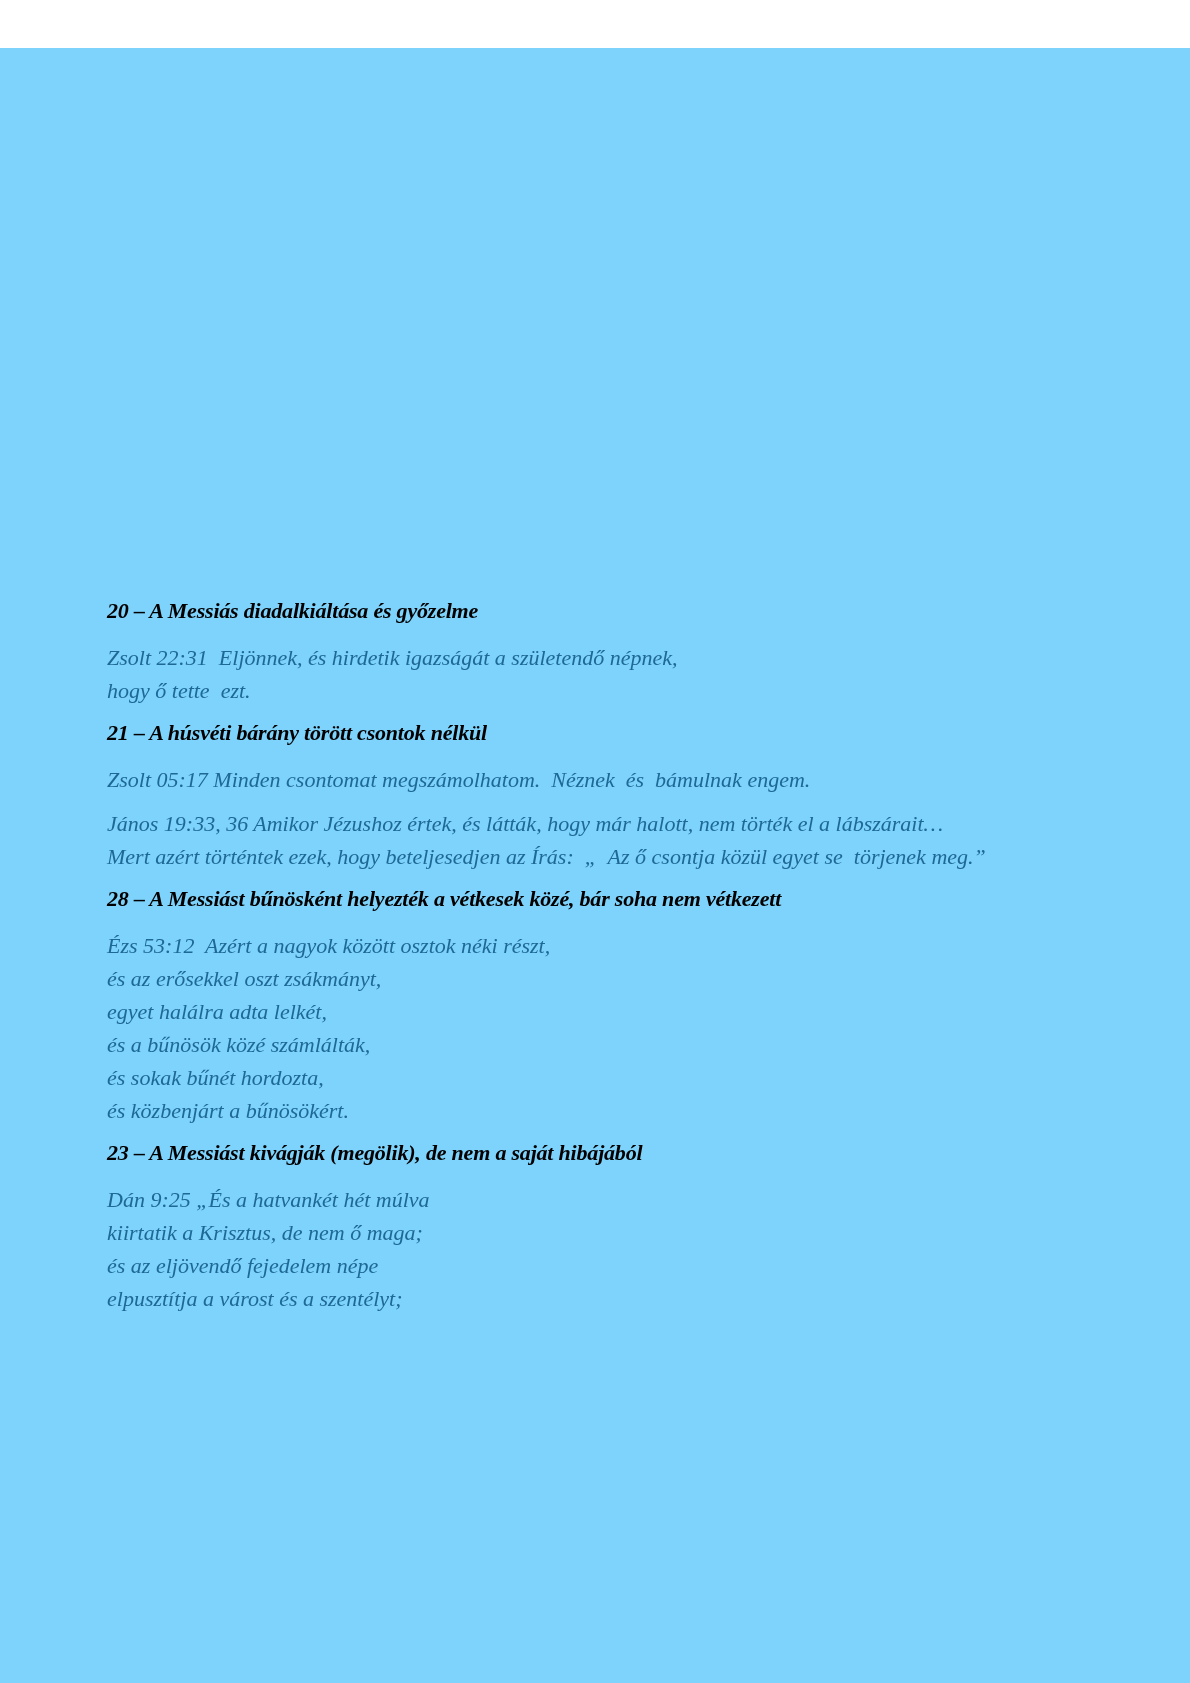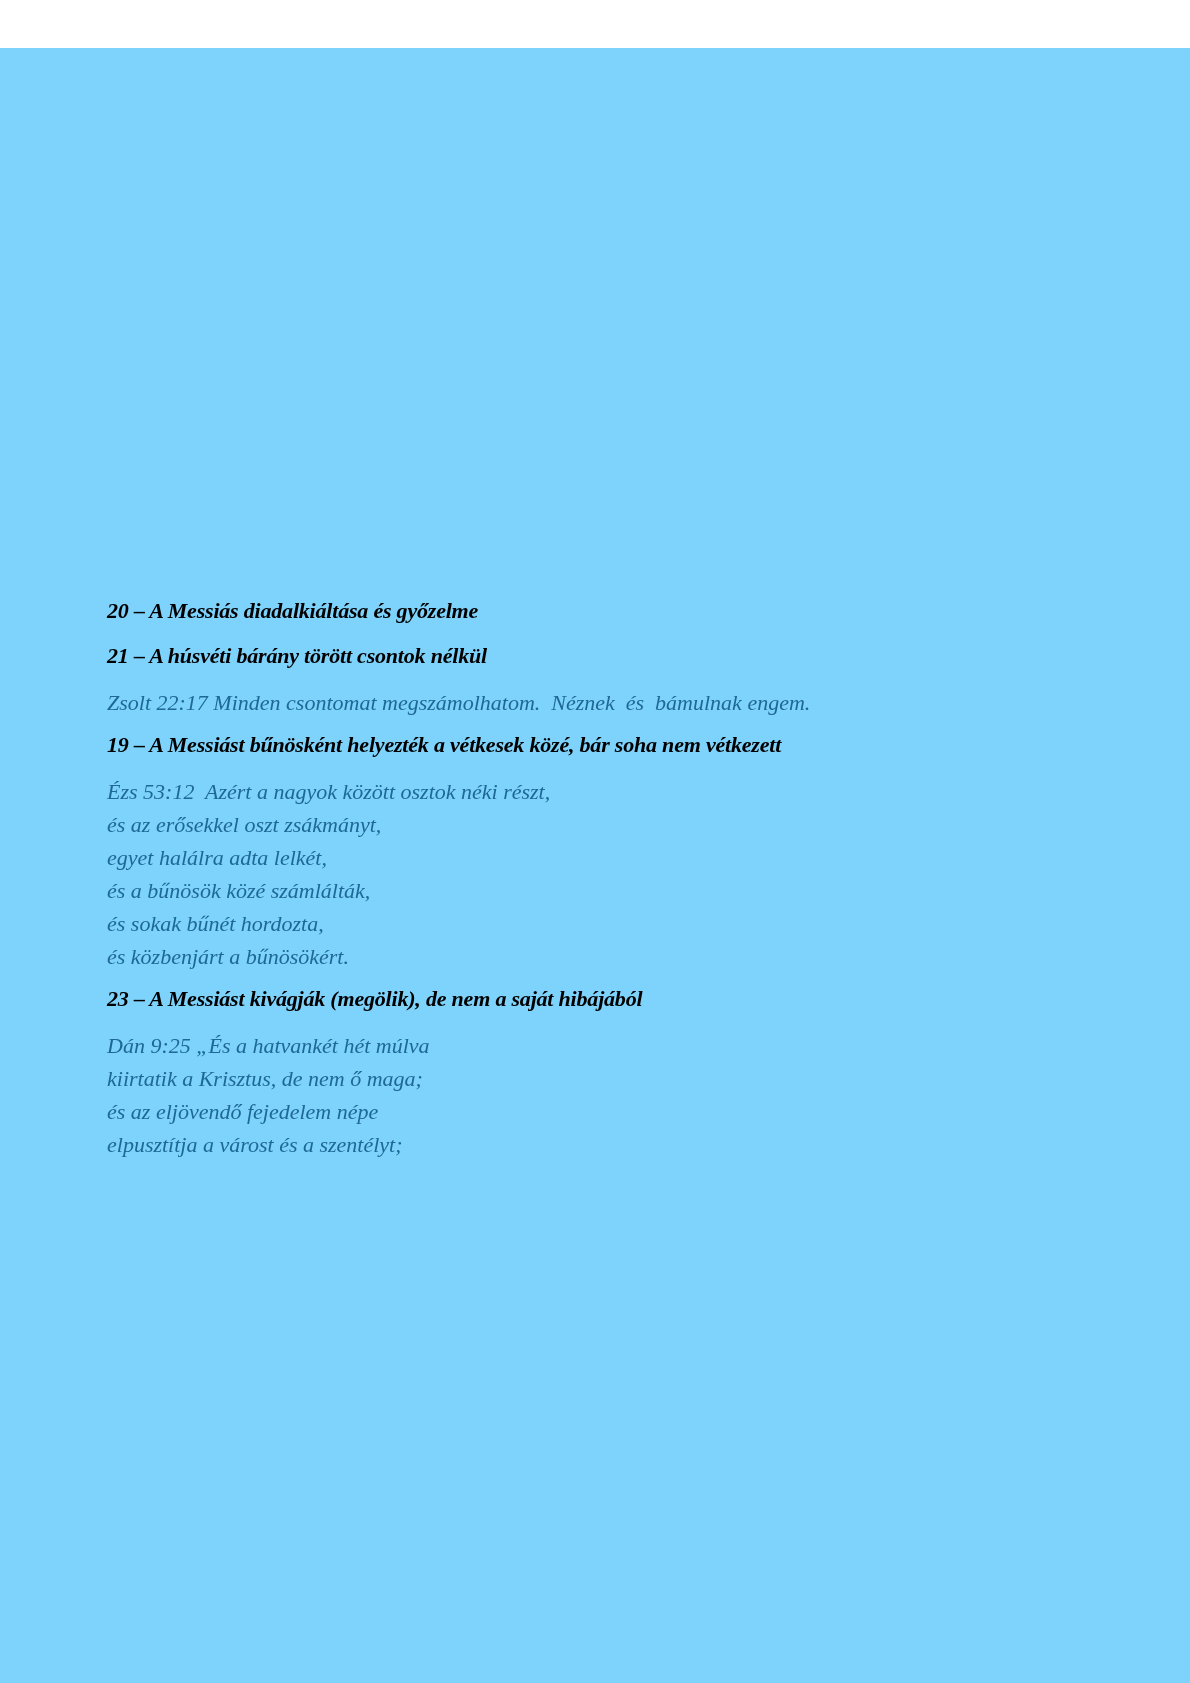--- a/index.html
+++ b/index.html
@@ -51,29 +51,33 @@
   }
 </style>
 </head>
 <body>
 
 <div class="page">
   <div class="content">
 
     <section>
       <h2 class="section-heading">20 – A Messiás diadalkiáltása és győzelme</h2>
+      <p class="verse">Zsolt 22:31  Eljönnek, és hirdetik igazságát a születendő népnek,
+hogy ő tette  ezt.</p>
     </section>
 
     <section>
       <h2 class="section-heading">21 – A húsvéti bárány törött csontok nélkül</h2>
-      <p class="verse">Zsolt 22:17 Minden csontomat megszámolhatom.  Néznek  és  bámulnak engem.</p>
+      <p class="verse">Zsolt 05:17 Minden csontomat megszámolhatom.  Néznek  és  bámulnak engem.</p>
+      <p class="verse">János 19:33, 36 Amikor Jézushoz értek, és látták, hogy már halott, nem törték el a lábszárait…
+Mert azért történtek ezek, hogy beteljesedjen az Írás:  „  Az ő csontja közül egyet se  törjenek meg.”</p>
     </section>
 
     <section>
-      <h2 class="section-heading">19 – A Messiást bűnösként helyezték a vétkesek közé, bár soha nem vétkezett</h2>
+      <h2 class="section-heading">28 – A Messiást bűnösként helyezték a vétkesek közé, bár soha nem vétkezett</h2>
       <p class="verse">Ézs 53:12  Azért a nagyok között osztok néki részt,
 és az erősekkel oszt zsákmányt,
 egyet halálra adta lelkét,
 és a bűnösök közé számlálták,
 és sokak bűnét hordozta,
 és közbenjárt a bűnösökért.</p>
     </section>
 
     <section>
       <h2 class="section-heading">23 – A Messiást kivágják (megölik), de nem a saját hibájából</h2>

